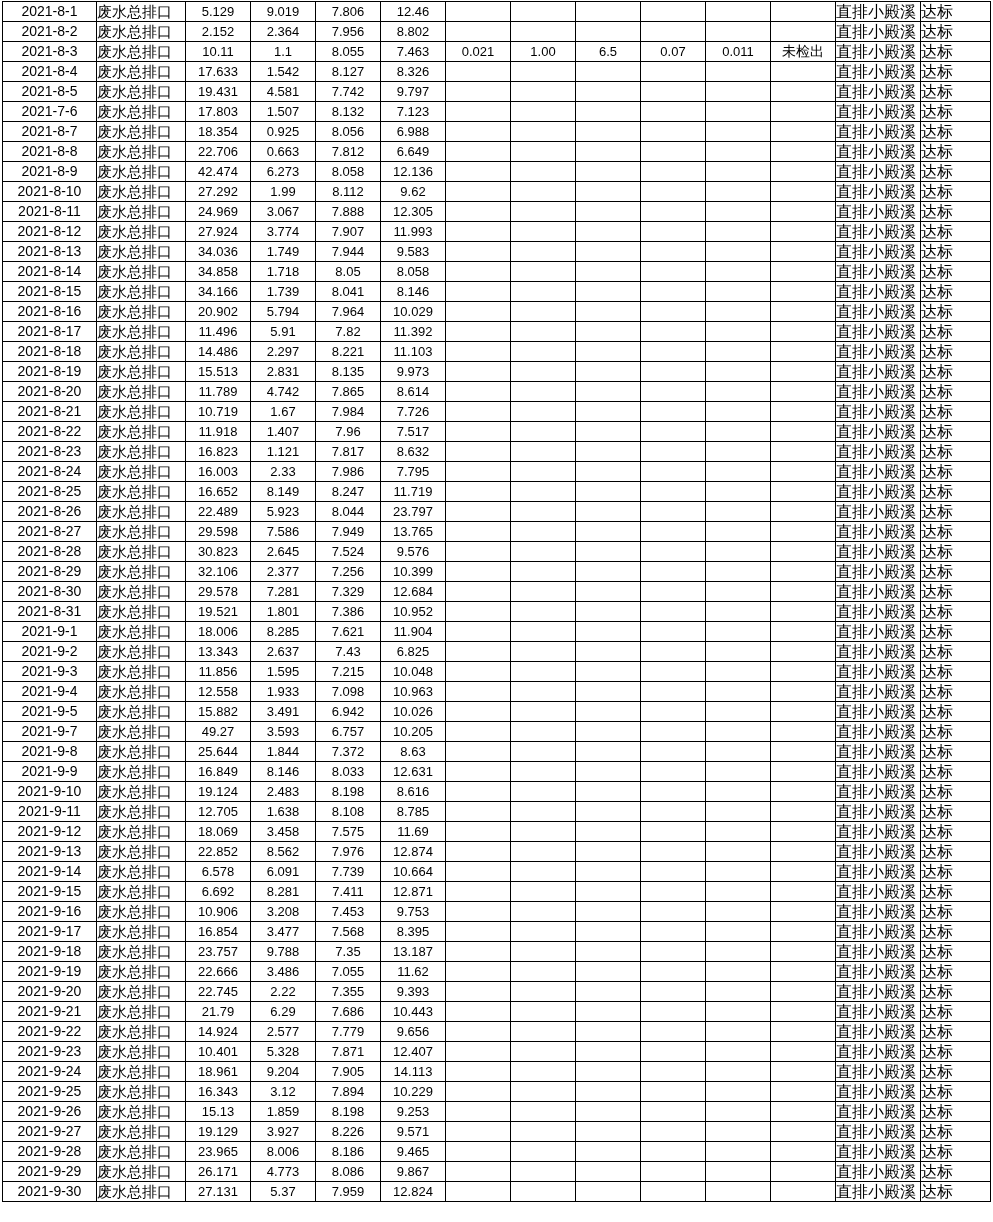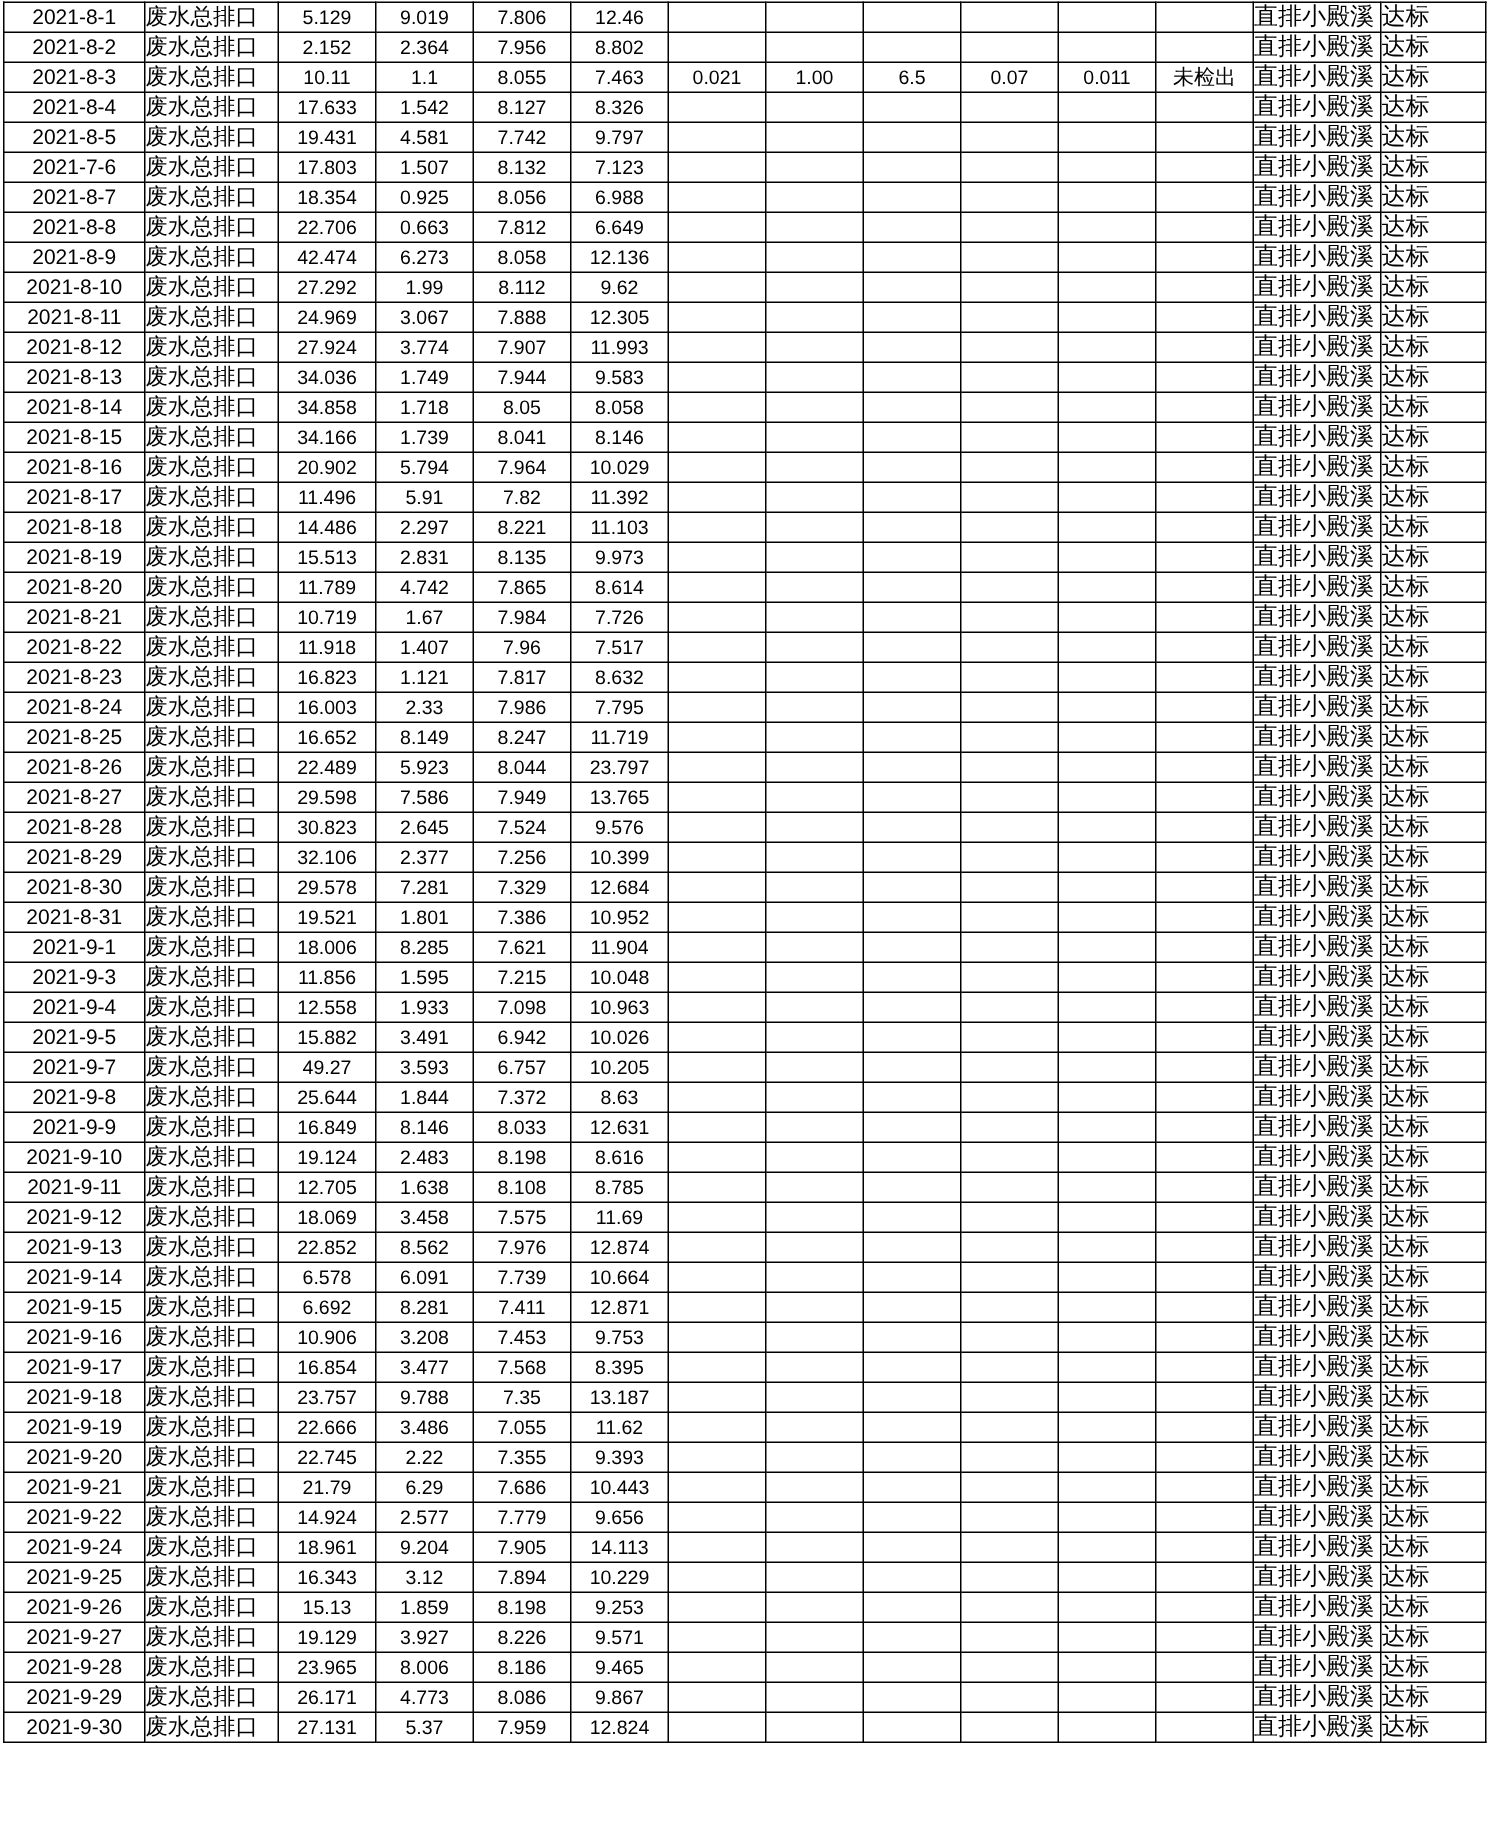--- a/index.html
+++ b/index.html
@@ -583,20 +583,36 @@
     <td class="c-num"></td>
     <td class="c-num"></td>
     <td class="c-num"></td>
     <td class="c-num"></td>
     <td class="c-num"></td>
     <td class="c-nd"></td>
     <td class="c-route">直排小殿溪</td>
     <td class="c-status">达标</td>
   </tr>
       <tr>
+    <td class="c-date">2021-9-2</td>
+    <td class="c-outlet">废水总排口</td>
+    <td class="c-num">13.343</td>
+    <td class="c-num">2.637</td>
+    <td class="c-num">7.43</td>
+    <td class="c-num">6.825</td>
+    <td class="c-num"></td>
+    <td class="c-num"></td>
+    <td class="c-num"></td>
+    <td class="c-num"></td>
+    <td class="c-num"></td>
+    <td class="c-nd"></td>
+    <td class="c-route">直排小殿溪</td>
+    <td class="c-status">达标</td>
+  </tr>
+      <tr>
     <td class="c-date">2021-9-3</td>
     <td class="c-outlet">废水总排口</td>
     <td class="c-num">11.856</td>
     <td class="c-num">1.595</td>
     <td class="c-num">7.215</td>
     <td class="c-num">10.048</td>
     <td class="c-num"></td>
     <td class="c-num"></td>
     <td class="c-num"></td>
     <td class="c-num"></td>
@@ -887,20 +903,36 @@
     <td class="c-num"></td>
     <td class="c-num"></td>
     <td class="c-num"></td>
     <td class="c-num"></td>
     <td class="c-num"></td>
     <td class="c-nd"></td>
     <td class="c-route">直排小殿溪</td>
     <td class="c-status">达标</td>
   </tr>
       <tr>
+    <td class="c-date">2021-9-23</td>
+    <td class="c-outlet">废水总排口</td>
+    <td class="c-num">10.401</td>
+    <td class="c-num">5.328</td>
+    <td class="c-num">7.871</td>
+    <td class="c-num">12.407</td>
+    <td class="c-num"></td>
+    <td class="c-num"></td>
+    <td class="c-num"></td>
+    <td class="c-num"></td>
+    <td class="c-num"></td>
+    <td class="c-nd"></td>
+    <td class="c-route">直排小殿溪</td>
+    <td class="c-status">达标</td>
+  </tr>
+      <tr>
     <td class="c-date">2021-9-24</td>
     <td class="c-outlet">废水总排口</td>
     <td class="c-num">18.961</td>
     <td class="c-num">9.204</td>
     <td class="c-num">7.905</td>
     <td class="c-num">14.113</td>
     <td class="c-num"></td>
     <td class="c-num"></td>
     <td class="c-num"></td>
     <td class="c-num"></td>

